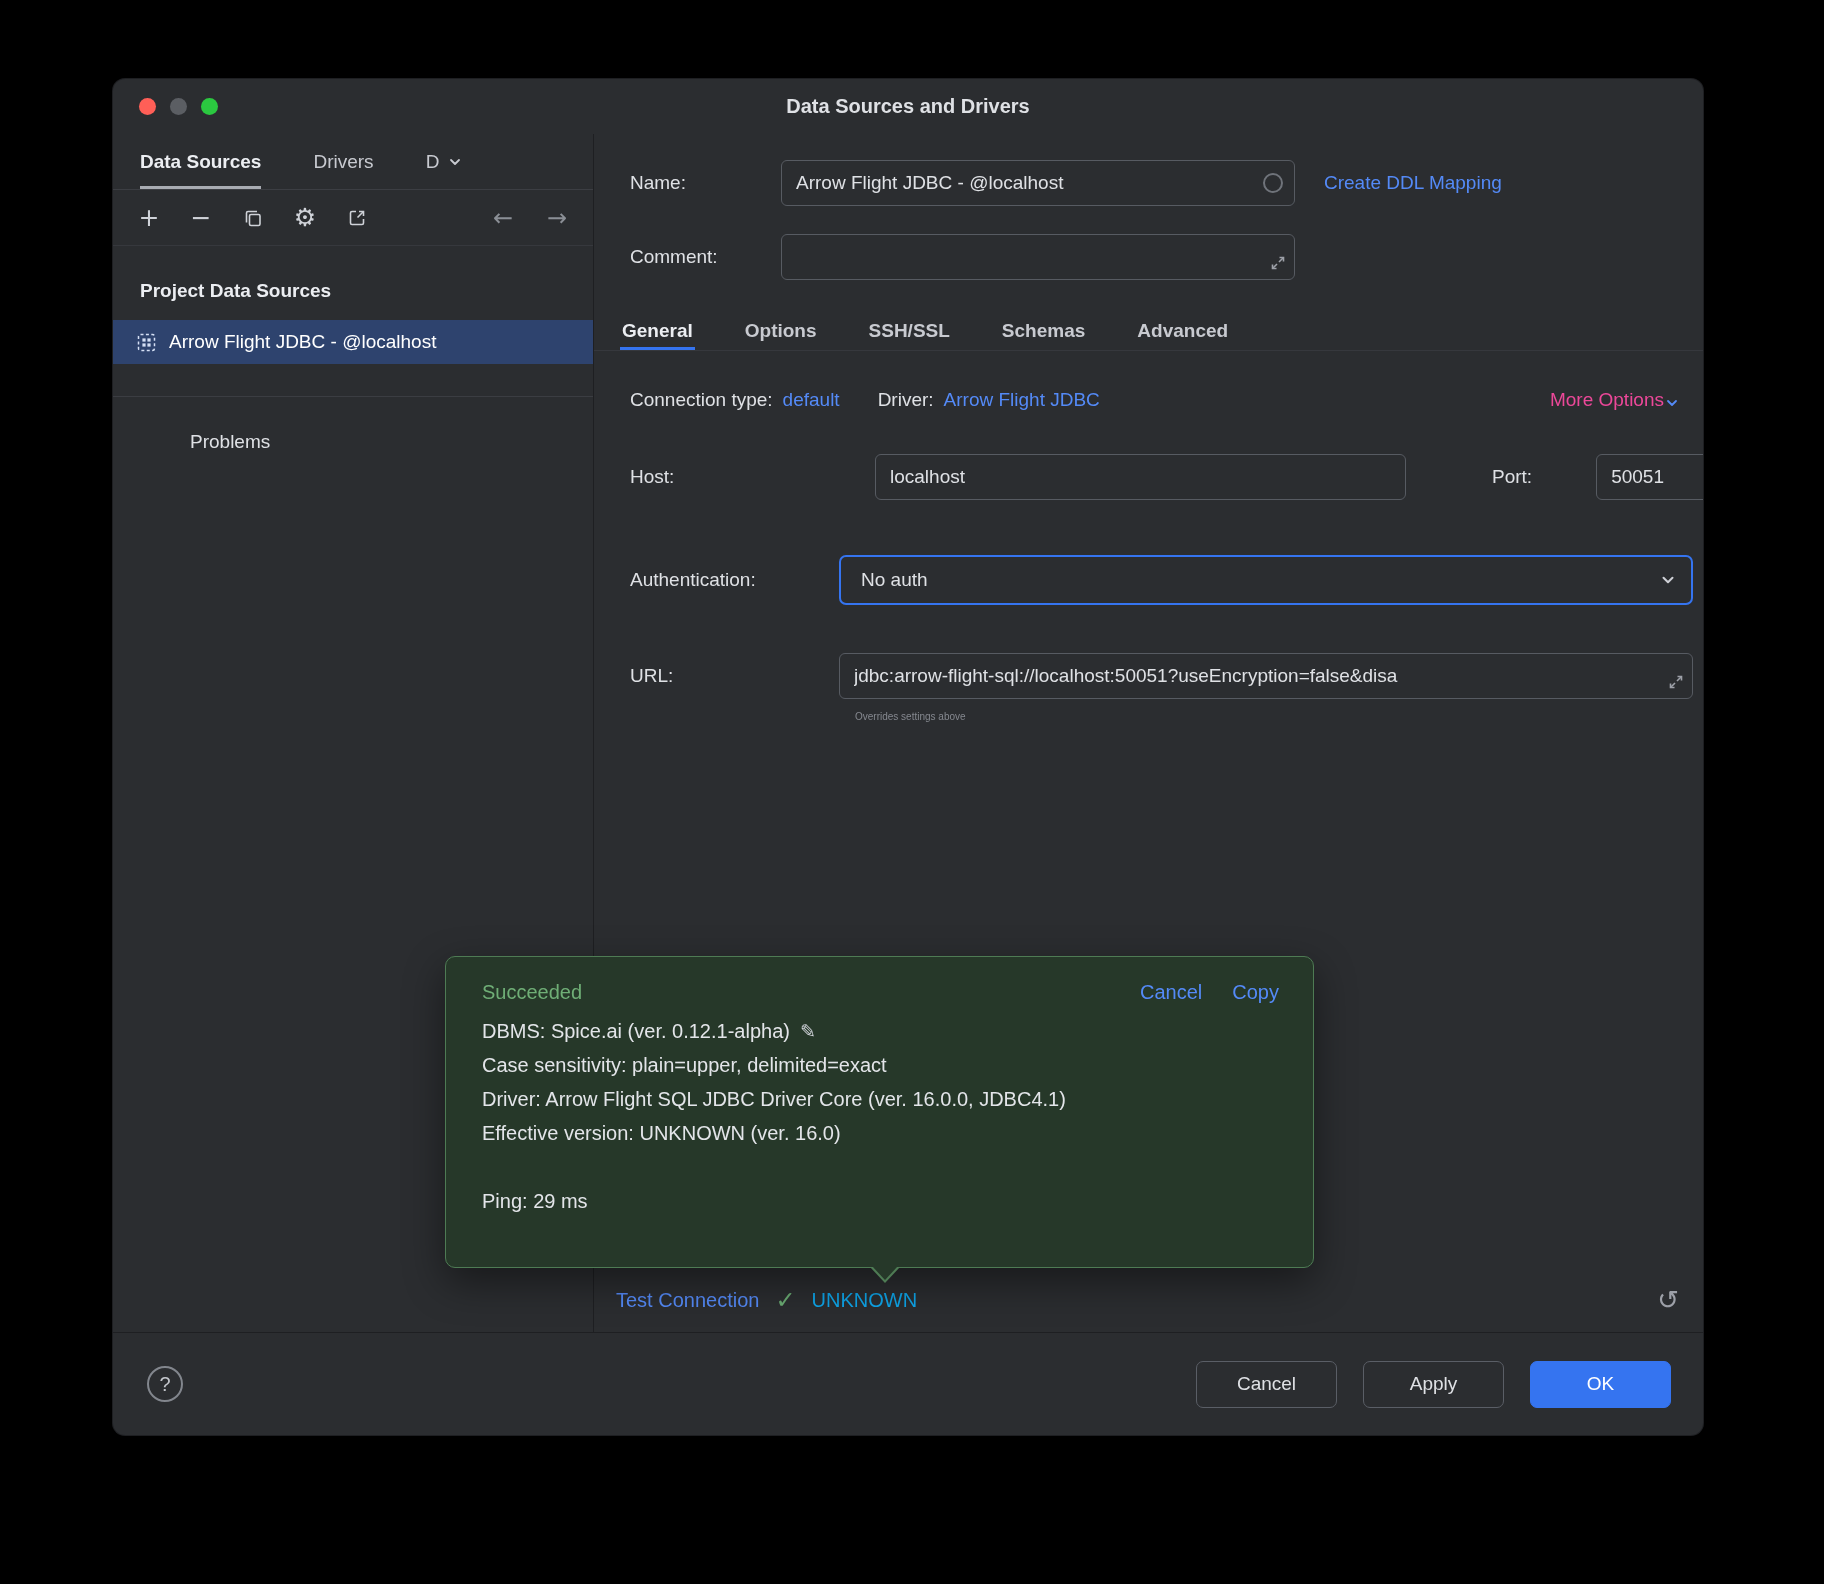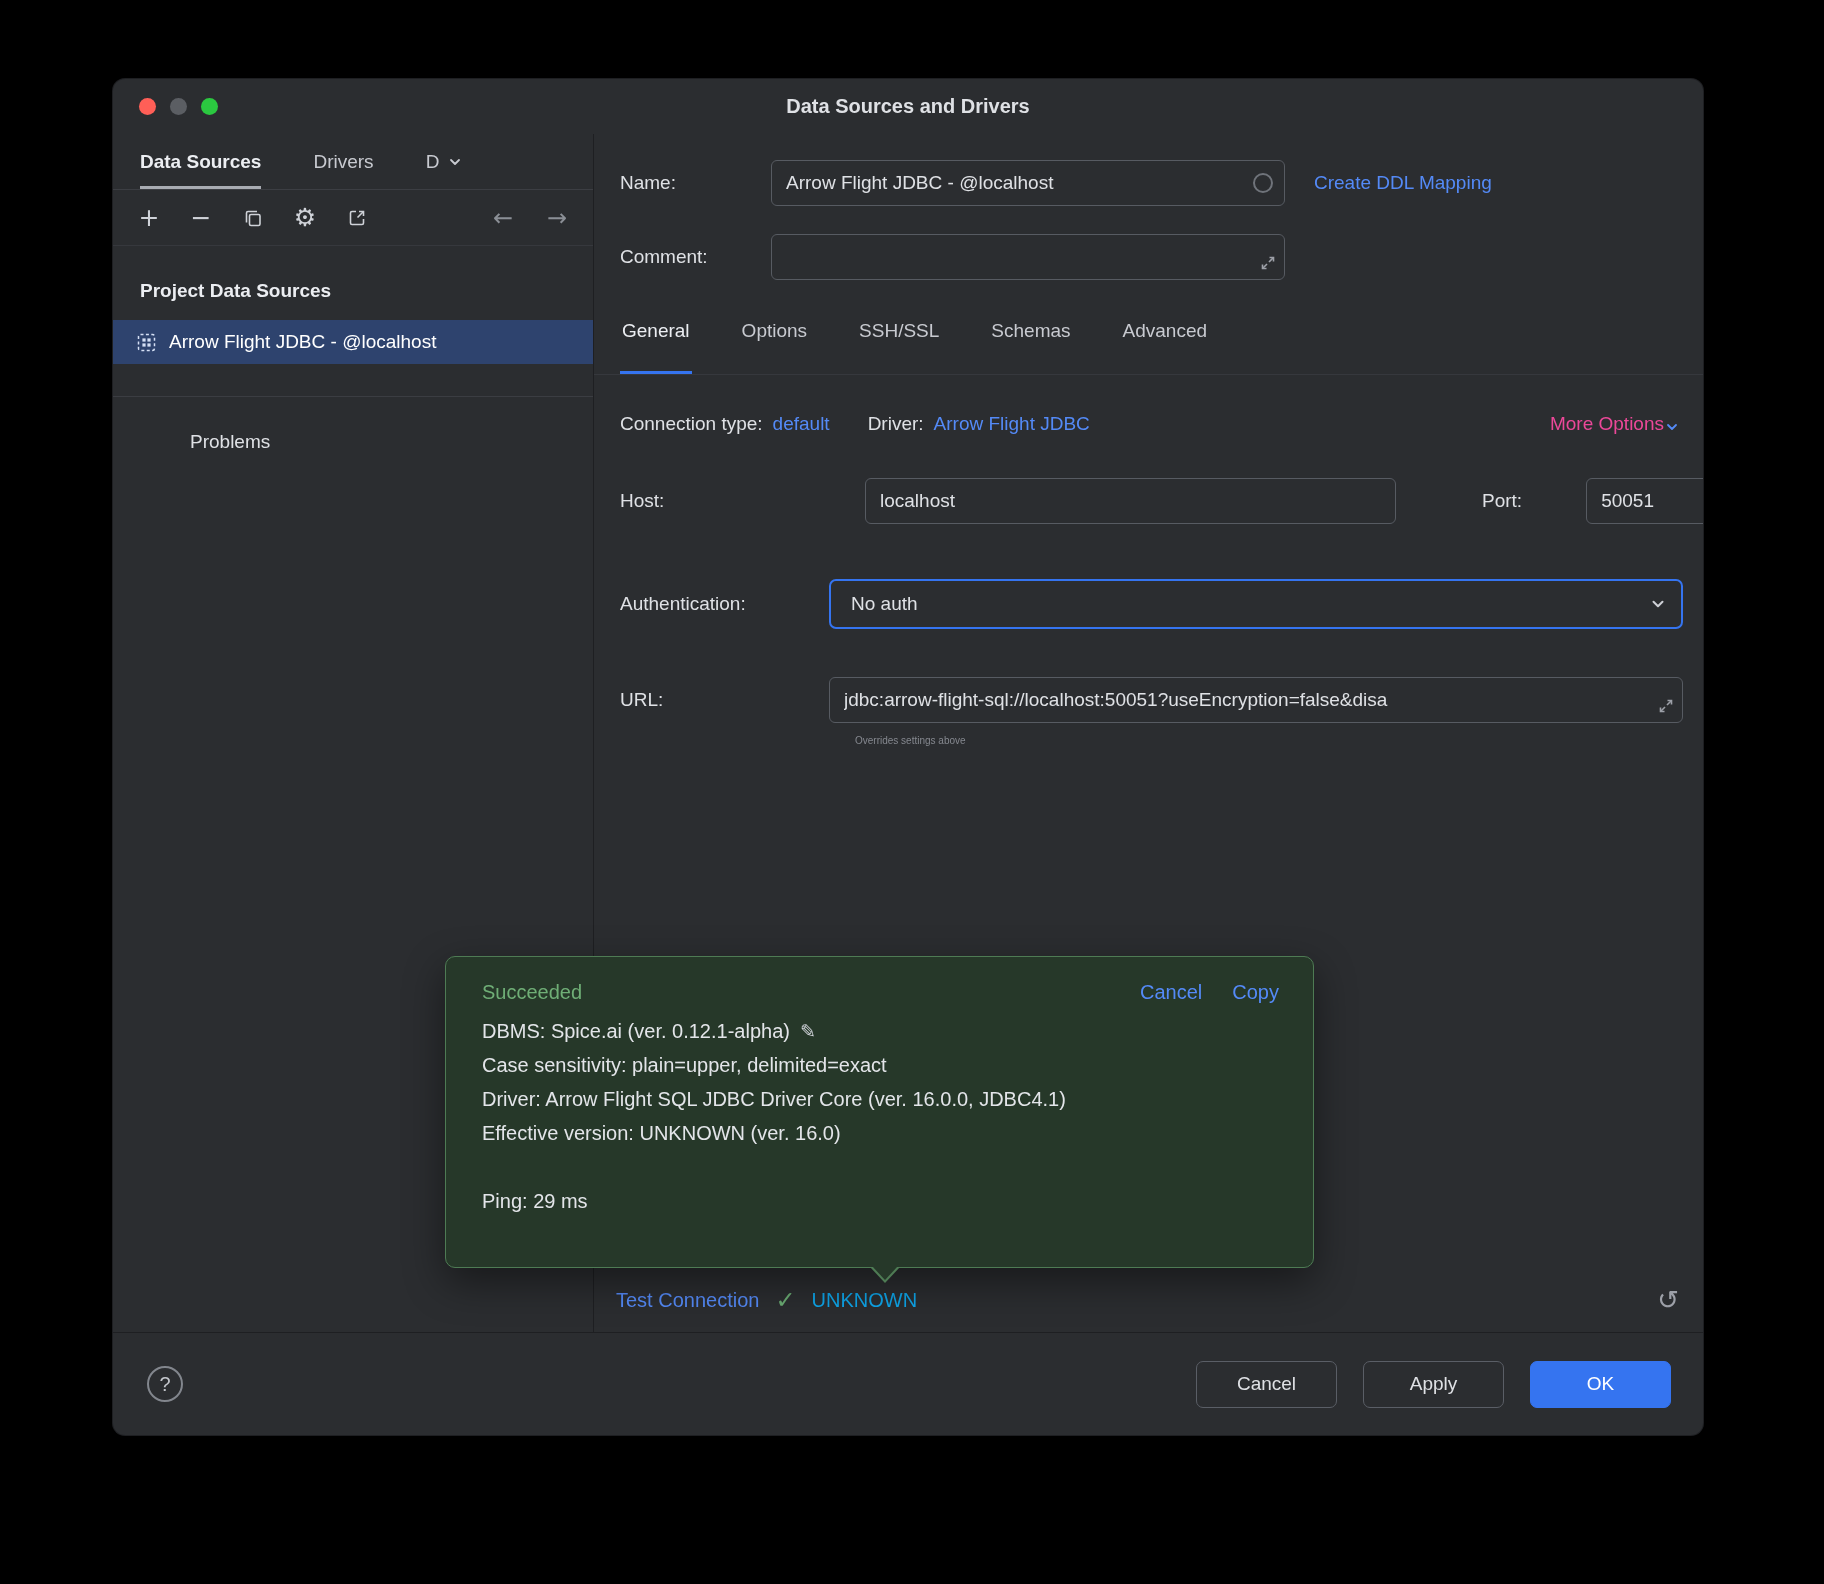--- a/index.html
+++ b/index.html
@@ -32,41 +32,41 @@
   .glyph { font-family:"DejaVu Sans",sans-serif; line-height:1; }
   .tbtn { font-size:25px; display:inline-flex; align-items:center; justify-content:center; min-width:24px; }
   .nav-arrows { margin-left:auto; display:flex; gap:30px; color:#8b8f96; }
   .nav-arrows .tbtn { font-size:24px; }
   .section-header { margin:34px 0 0 27px; font-weight:bold; font-size:19px; color:#eceef2; }
   .ds-item { margin-top:18px; height:44px; display:flex; align-items:center; gap:13px; padding-left:24px; background:#2e436e; color:#fff; }
   .side-sep { height:1px; background:#3b3d42; margin-top:32px; }
   .problems-item { margin:34px 0 0 77px; color:#dfe1e5; }
   
   .main { flex:1 1 auto; display:flex; flex-direction:column; min-width:0; position:relative; }
-  .row { display:flex; align-items:center; margin-left:26px; margin-right:23px; }
+  .row { display:flex; align-items:center; margin-left:36px; margin-right:23px; }
   .flabel { display:inline-block; color:#dfe1e5; }
   .w151 { width:151px; flex:0 0 151px; }
   .w209 { width:209px; flex:0 0 209px; }
   .text-input {
     background:#2b2d30; border:1.5px solid #575b62; border-radius:6px; height:46px;
     color:#dfe1e5; font-size:19px; font-family:inherit; padding:0 14px; box-sizing:border-box; outline:none; width:100%;
   }
   .input-wrap { position:relative; display:inline-flex; align-items:center; }
   .w514 { width:514px; flex:0 0 514px; }
   .w531 { width:531px; flex:0 0 531px; }
   .w186 { width:186px; flex:0 0 186px; }
   .w854 { width:854px; flex:0 0 854px; }
   .spinner-circle { position:absolute; right:12px; width:20px; height:20px; border:2px solid #6f737a; border-radius:50%; box-sizing:border-box; }
   .expand-btn { position:absolute; right:8px; bottom:8px; color:#9da0a8; display:inline-flex; }
   .link { color:#548af7; text-decoration:none; cursor:pointer; }
   .row-name { margin-top:26px; }
   .row-name .link { margin-left:29px; }
   .row-comment { margin-top:28px; }
   .form-tabs { display:flex; gap:48px; padding:20px 0 0 26px; margin-top:20px; border-bottom:1px solid #36383d; }
-  .ftab { padding:0 2px 32px; color:#c8cad0; }
+  .ftab { padding:0 2px 8px; color:#c8cad0;font-weight:bold; }
   .ftab.active { color:#eceef2; box-shadow:inset 0 -3px 0 #3574f0; }
   .conn-row { margin-top:38px; gap:10px; }
   .conn-row .drv-label { margin-left:28px; }
   .more-options { margin-left:auto; display:inline-flex; align-items:flex-end; gap:0; color:#ec4899; }
   .host-row { margin-top:43px;gap:36px; }
   .port-label { margin-left:50px; margin-right:28px; }
   .auth-row { margin-top:55px; }
   .select {
     height:50px; border:2px solid #3574f0; border-radius:7px; background:#2b2d30;
     display:flex; align-items:center; padding:0 14px 0 20px; box-sizing:border-box; color:#dfe1e5;

